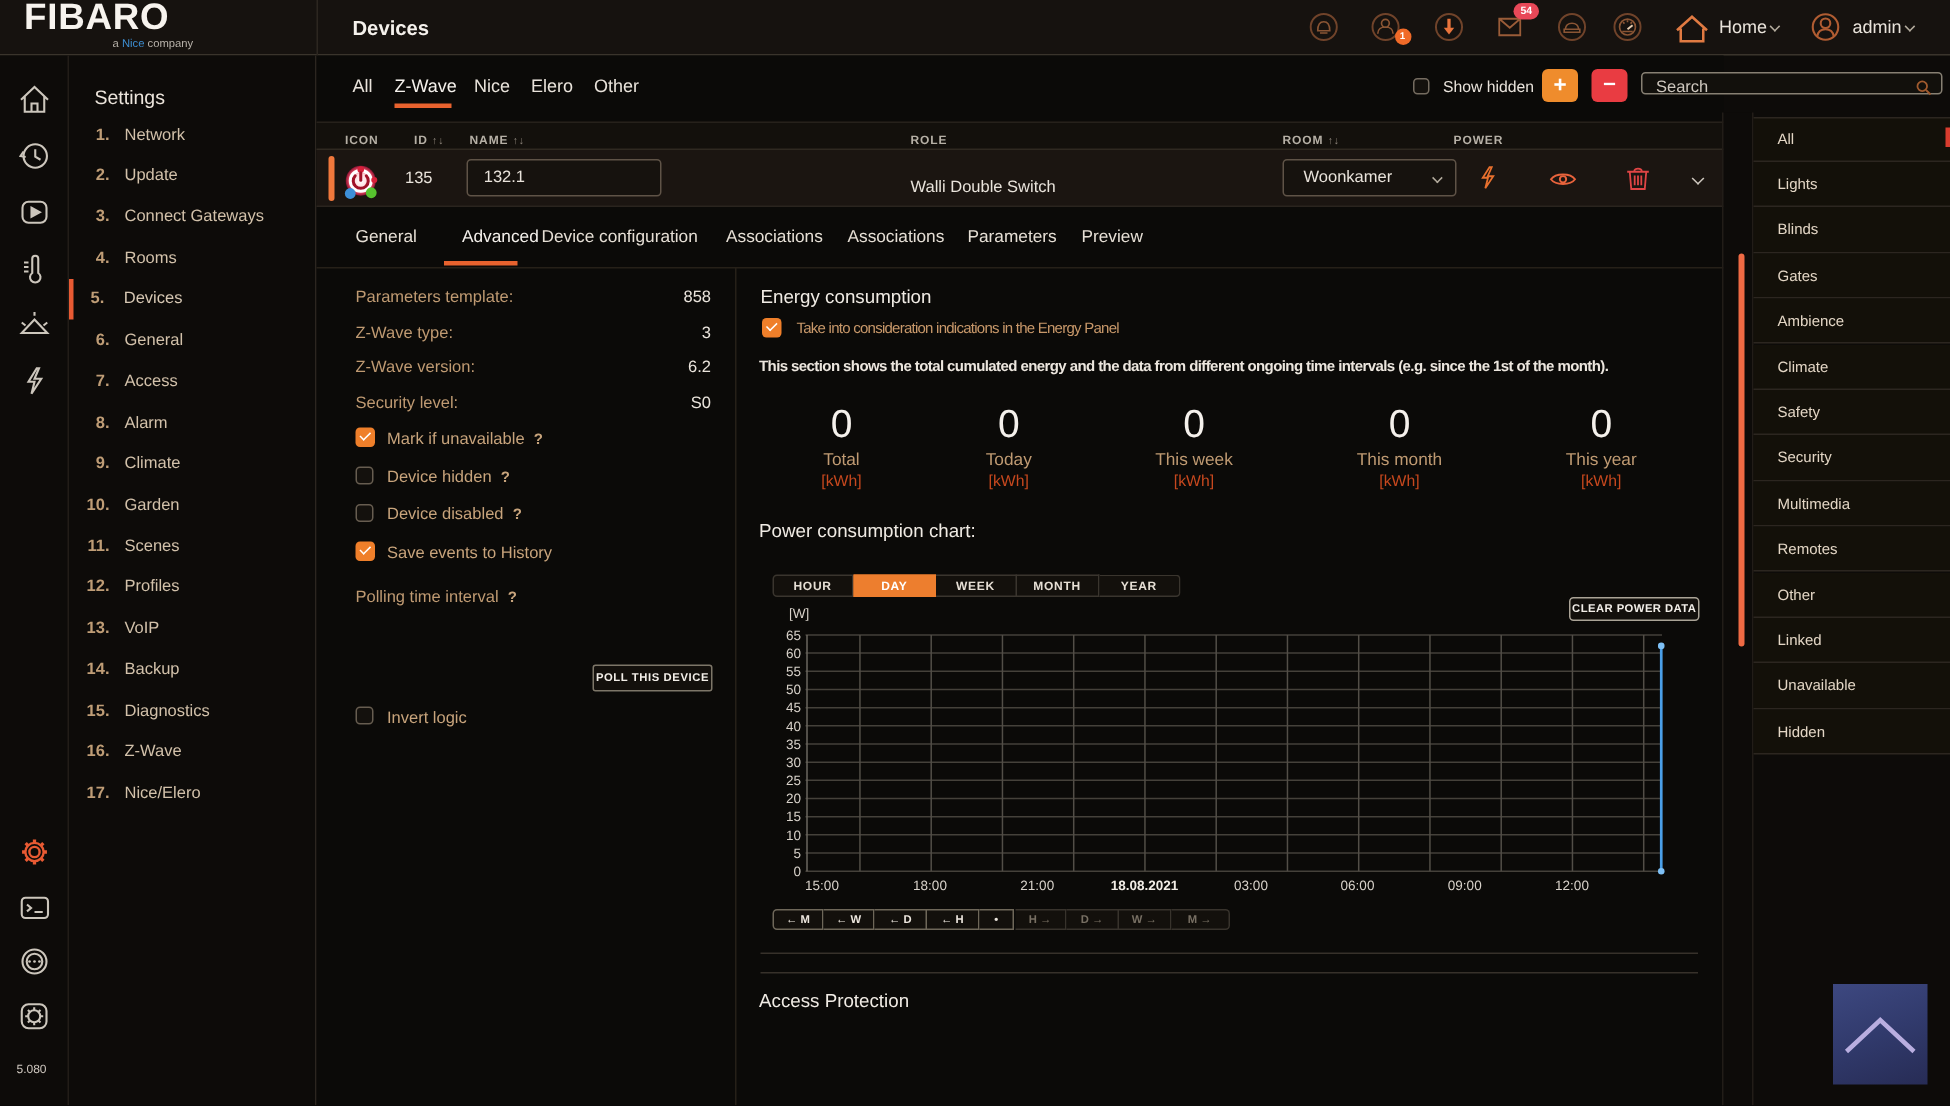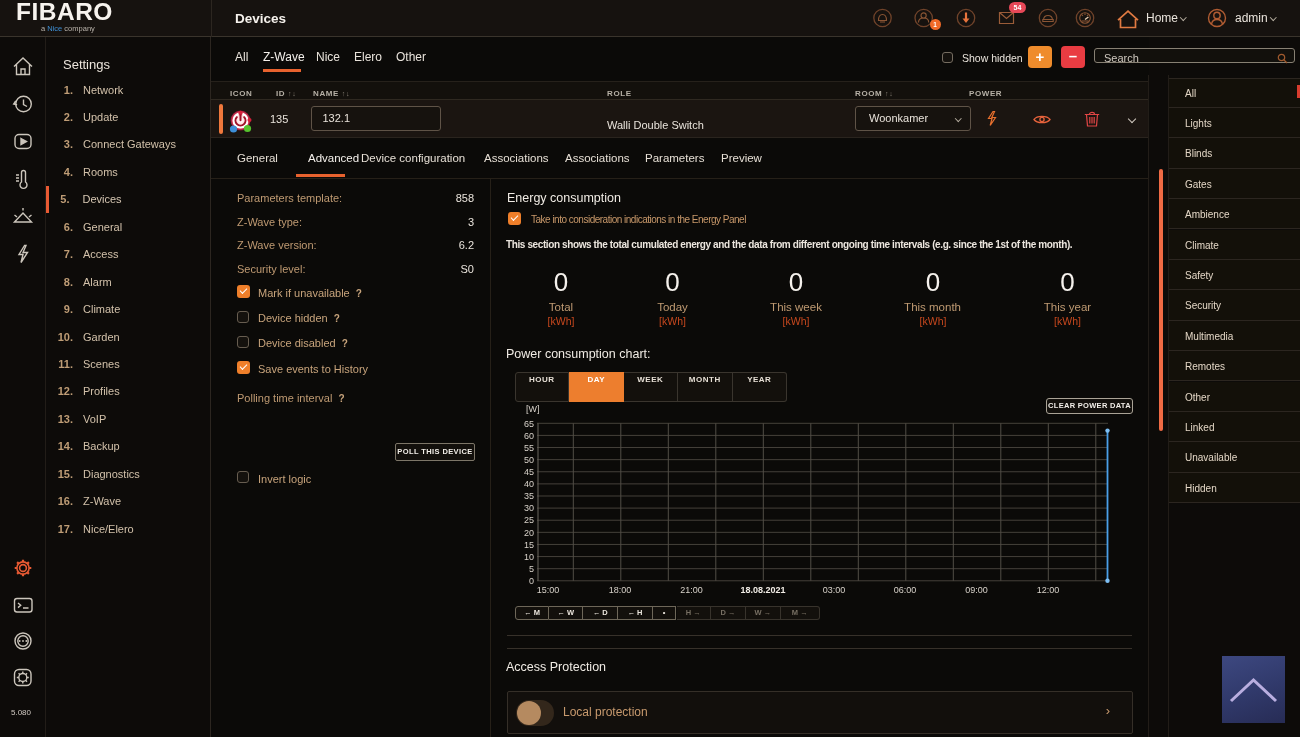--- a/index.html
+++ b/index.html
@@ -5,21 +5,21 @@
 * { margin:0; padding:0; box-sizing:border-box; }
 html,body { background:#0d0b09; }
 #app { position:relative; width:1300px; height:737px; background:#0d0b09;
   font-family:"Liberation Sans", sans-serif; overflow:hidden; color:#eae4dc; }
 svg { display:block; }
 
 #header { position:absolute; left:0; top:0; width:1300px; height:37px;
   background:#16120f; border-bottom:1px solid #3a342c; }
 #logo { position:absolute; left:16px; top:-2px; font-weight:bold; font-size:24.5px;
   color:#f7f3ee; letter-spacing:0.5px; }
-#logosub { position:absolute; left:41px; top:24px; font-size:7.5px; color:#b8b2aa; }
+#logosub { position:absolute; left:75px; top:24px; font-size:7.5px; color:#b8b2aa; }
 #logosub b { color:#3e8fd4; font-weight:normal; }
 .vline { position:absolute; width:1px; background:#2c2620; }
 #devtitle { position:absolute; left:235px; top:10.5px; font-size:13.5px; font-weight:bold; color:#f5f1ec; }
 .badge { position:absolute; background:#f06a28; color:#fff; border-radius:7px;
   font-size:7px; font-weight:bold; text-align:center; }
 #hometxt { position:absolute; left:1146px; top:11px; font-size:12px; color:#e9e3db; }
 #admintxt { position:absolute; left:1235px; top:11px; font-size:12px; color:#e9e3db; }
 
 #rail { position:absolute; left:0; top:37px; width:46px; height:700px;
   background:#0d0b09; border-right:1px solid #221d18; }
@@ -89,21 +89,21 @@
 .statnum { position:absolute; top:230px; width:120px; text-align:center;
   font-size:26px; color:#f5f1ec; }
 .statlab { position:absolute; top:264px; width:120px; text-align:center;
   font-size:11.5px; color:#bf9a72; }
 .statkwh { position:absolute; top:278px; width:120px; text-align:center;
   font-size:10.5px; color:#c7481e; }
 #clearbtn { position:absolute; left:835px; top:312.5px; width:87px; height:16px;
   border:1px solid #aaa396; border-radius:3px; background:#13100c;
   font-size:7.5px; font-weight:bold; color:#f2eee8; text-align:center;
   line-height:14px; letter-spacing:0.3px;margin-top:48px; }
-.per { position:absolute; top:335px; height:30px; background:#13100c;
+.per { position:absolute; top:346px; height:15px; background:#13100c;
   border:1px solid #3a352e; font-size:8px; font-weight:bold; color:#e6dfd5;
   text-align:center; line-height:13px; letter-spacing:0.5px; }
 .pera { background:#ed7e2e; border-color:#ed7e2e; color:#fff; }
 .nav { position:absolute; top:569px; height:14px; background:#13100c;
   border:1px solid #6e6759; font-size:7.5px; font-weight:bold; color:#ece6de;
   text-align:center; line-height:12px; }
 .navd { border-color:#38332c; color:#776f63; }
 .sep { position:absolute; left:296px; width:625px; height:1px; background:#37312a; }
 
 #accpanel { position:absolute; left:296px; top:654px; width:626px; height:43px;
@@ -388,21 +388,21 @@
     <div class="statnum" style="left:290px;">0</div>
       <div class="statlab" style="left:290px;">Total</div>
       <div class="statkwh" style="left:290px;">[kWh]</div>
     <div class="statnum" style="left:401.5px;">0</div>
       <div class="statlab" style="left:401.5px;">Today</div>
       <div class="statkwh" style="left:401.5px;">[kWh]</div>
     <div class="statnum" style="left:525px;">0</div>
       <div class="statlab" style="left:525px;">This week</div>
       <div class="statkwh" style="left:525px;">[kWh]</div>
     <div class="statnum" style="left:662px;">0</div>
-      <div class="statlab" style="left:630px;text-align:right;">This month</div>
+      <div class="statlab" style="left:662px;">This month</div>
       <div class="statkwh" style="left:662px;">[kWh]</div>
     <div class="statnum" style="left:796.5px;">0</div>
       <div class="statlab" style="left:796.5px;">This year</div>
       <div class="statkwh" style="left:796.5px;">[kWh]</div>
     <div class="h12" style="left:295px; top:309.5px;">Power consumption chart:</div>
     <div id="clearbtn">CLEAR POWER DATA</div>
     <div class="per" style="left:303.5px; width:54.5px; border-radius:3px 0 0 3px;">HOUR</div>
     <div class="per pera" style="left:358px; width:54.5px;">DAY</div>
     <div class="per" style="left:412.5px; width:54.5px; border-left:none;">WEEK</div>
     <div class="per" style="left:467px; width:54.5px; border-left:none;">MONTH</div>
@@ -467,27 +467,20 @@
     <div class="nav" style="left:372.4px; width:34.6px; border-left:none;">← D</div>
     <div class="nav" style="left:407px; width:34.8px; border-left:none;">← H</div>
     <div class="nav" style="left:441.8px; width:23.7px; border-left:none;">•</div>
     <div class="nav navd" style="left:465.5px; width:34.7px; border-left:none;">H →</div>
     <div class="nav navd" style="left:500.2px; width:34.7px; border-left:none;">D →</div>
     <div class="nav navd" style="left:534.9px; width:35px; border-left:none;">W →</div>
     <div class="nav navd" style="left:569.9px; width:38.7px; border-left:none; border-radius:0 3px 3px 0;">M →</div>
     <div class="sep" style="top:597.5px;"></div>
     <div class="sep" style="top:611px;"></div>
     <div class="h12" style="left:295px; top:623px;">Access Protection</div>
-    <div id="accpanel">
-      <div id="toggle">
-          <div id="knob"></div>
-        </div>
-      <div style="position:absolute; left:55px; top:13px; font-size:12px; color:#c89a6e;">Local protection</div>
-      <div style="position:absolute; right:22px; top:11px; font-size:13px; color:#c89a6e;">›</div>
-    </div>
   </div>
 
   <div id="rgap"></div>
     <div id="redge1"></div>
     <div id="redge2"></div>
   <div id="rthumb"></div>
   <div id="rside">
       <div id="rrows">
         <div class="rrow" style="top:40.5px;">
           <span>All</span>

